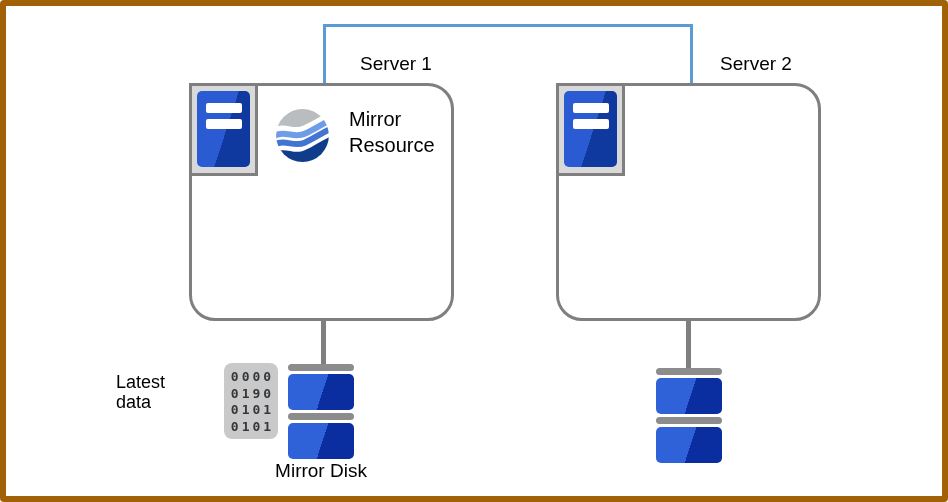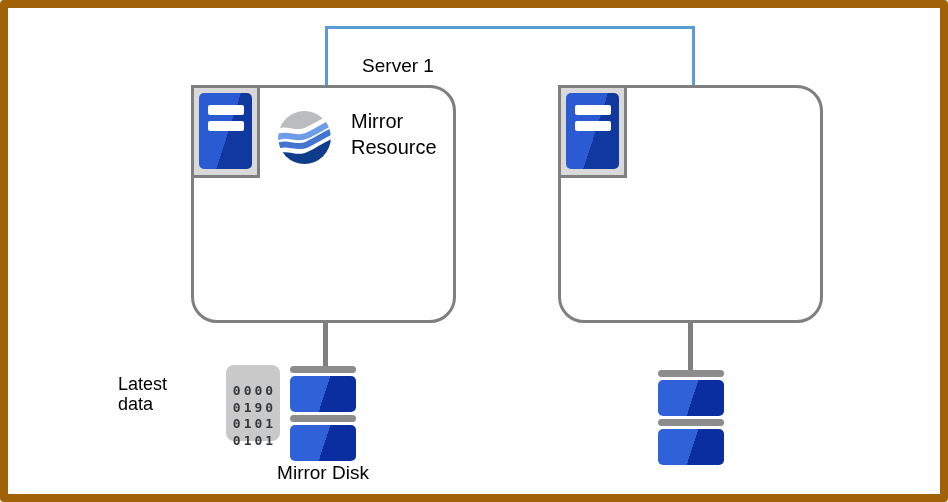--- a/index.html
+++ b/index.html
@@ -1,18 +1,18 @@
 <!DOCTYPE html>
 <html><head>
 <meta charset="utf-8">
 <style>
   html,body { margin:0; padding:0; background:#fff; }
   .canvas {
     position:relative; width:948px; height:502px; box-sizing:border-box;
-    background:#ffffff; border:8px solid #a16207; border-radius:4px;
+    background:#ffffff; border:6px solid #a16207; border-radius:4px;
     font-family:"Liberation Sans", sans-serif; color:#000; overflow:hidden;
   }
   
   .interconnect {
     position:absolute; left:317px; top:18px; width:370px; height:59px;
     border:3px solid #5b9bd5; border-bottom:none; box-sizing:border-box; z-index:0;
   }
   
   .server-label {
     position:absolute; top:46px; width:120px; height:24px;
@@ -61,21 +61,21 @@
   .disk.d1 { left:282px; top:358px; }
   .disk.d2 { left:650px; top:362px; }
   .disk-bar { width:66px; height:7px; border-radius:3.5px; background:#8c8c8c; margin-bottom:3px; }
   .disk-unit {
     width:66px; height:36px; border-radius:5px; margin-bottom:3px;
     background:linear-gradient(108deg, #2f62d8 52%, #0a2da0 52%);
   }
   
   .binary-pad {
     position:absolute; left:218px; top:357px; width:54px; height:76px; box-sizing:border-box;
-    background:#c9c9c9; border-radius:8px; padding-top:18px; z-index:1;
+    background:#c9c9c9; border-radius:8px; padding-top:6px; z-index:1;
   }
   .binary-row {
     font-family:"DejaVu Sans Mono", monospace; font-weight:bold;
     font-size:13px; line-height:16.5px; letter-spacing:3px;
     color:#34383c; text-align:center; text-indent:3px;
   }
   
   .latest-label {
     position:absolute; left:110px; top:366px; width:93px; text-align:left;
     font-size:18px; line-height:20px; z-index:1;
@@ -87,20 +87,21 @@
   }
 </style>
 </head>
 <body>
 
 <div class="canvas">
 
   <div class="interconnect"></div>
 
   <div class="server-label s1">Server 1</div>
+  <div class="server-label s2">Server 2</div>
 
   <div class="server-box b1"></div>
   <div class="server-box b2"></div>
 
   <div class="tower-frame t1">
     <div class="tower-body">
       <div class="tower-slot slot1"></div>
       <div class="tower-slot slot2"></div>
     </div>
   </div>

